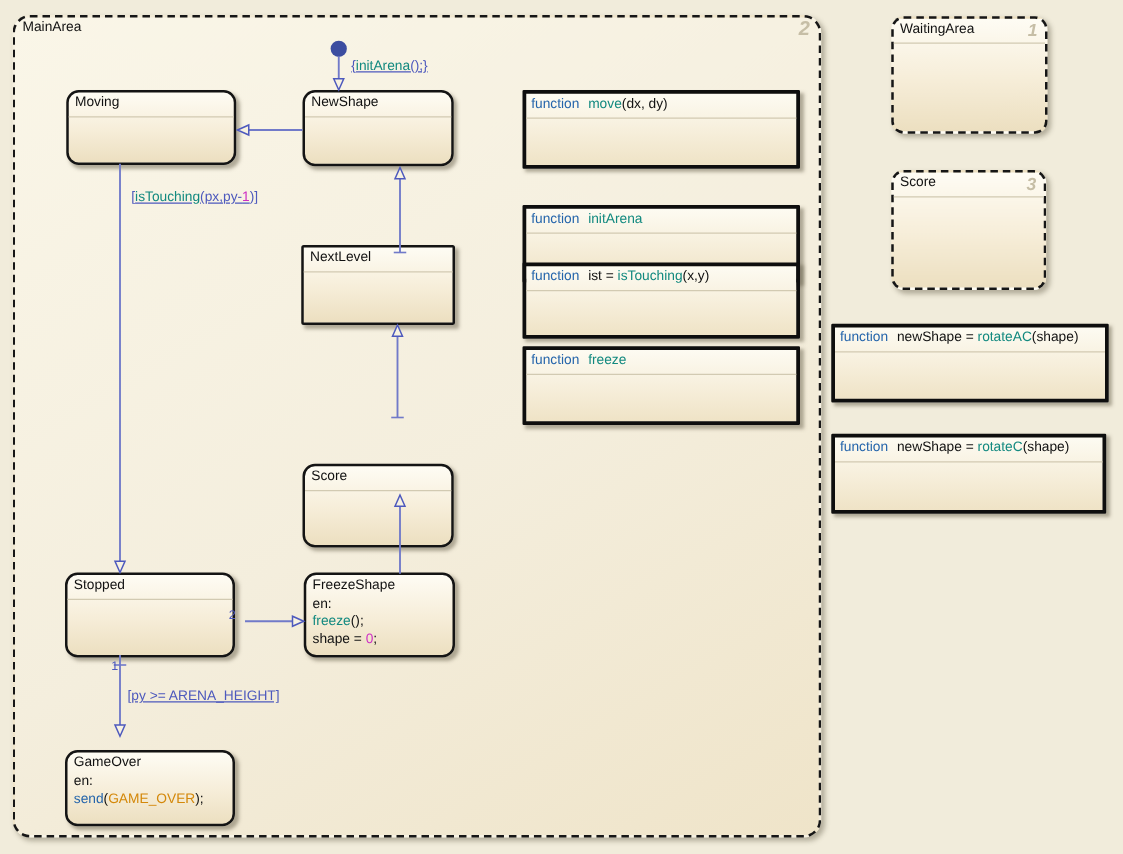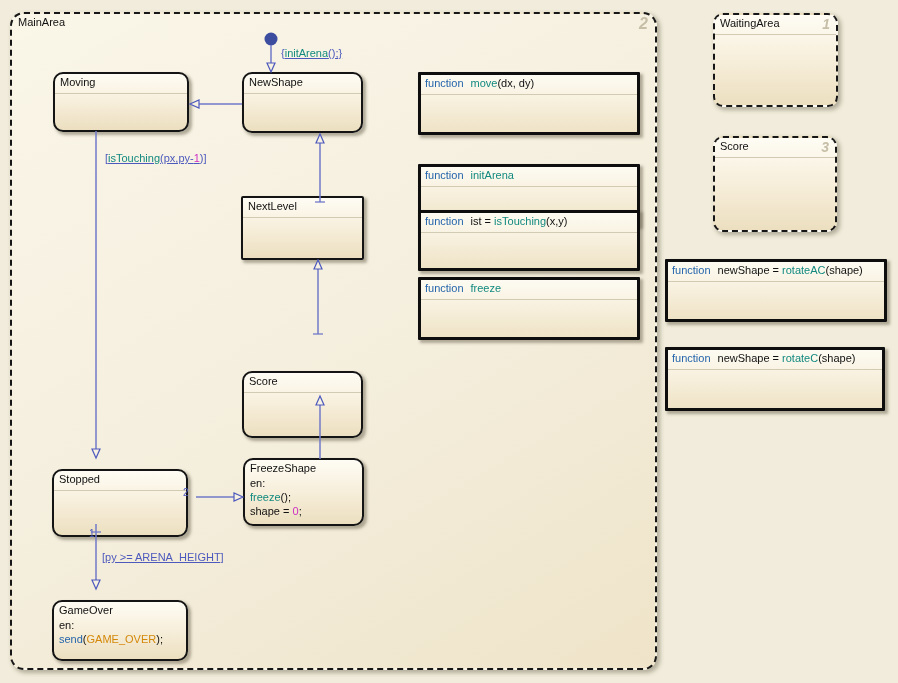--- a/index.html
+++ b/index.html
@@ -91,21 +91,21 @@
 <div class="state square" style="left:241px;top:196px;width:119px;height:60px;">
   <span class="st-title">NextLevel</span>
   <div class="st-divider"></div>
 </div>
 
 <div class="state" style="left:242px;top:328px;width:117px;height:63px;margin-top:43px;">
   <span class="st-title">Score</span>
   <div class="st-divider"></div>
 </div>
 
-<div class="state" style="left:52px;top:469px;width:132px;height:64px;">
+<div class="state" style="left:52px;top:458px;width:132px;height:64px;">
   <span class="st-title">Stopped</span>
   <div class="st-divider"></div>
 </div>
 
 <div class="state" style="left:243px;top:458px;width:117px;height:64px;">
   <span class="st-title">FreezeShape</span>
   <div class="st-body">
     <div><span>en:</span></div>
     <div><span class="fname">freeze</span><span class="plain">();</span></div>
     <div><span class="plain">shape = </span><span class="num">0</span><span class="plain">;</span></div>

